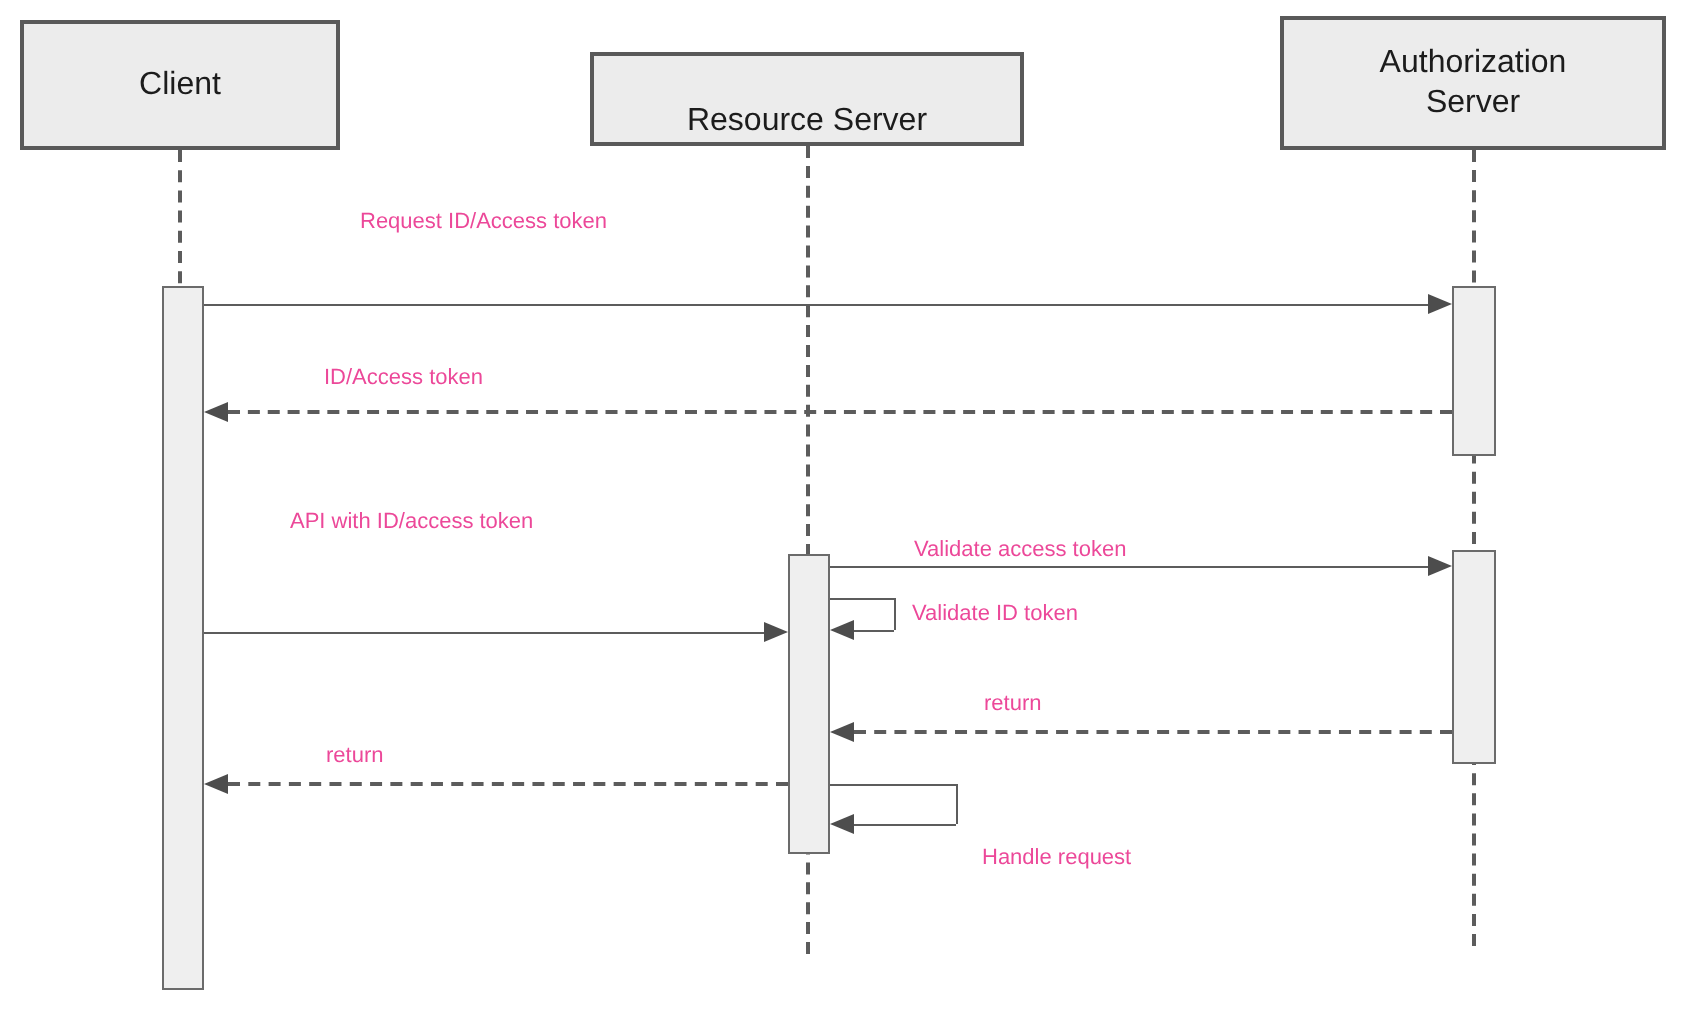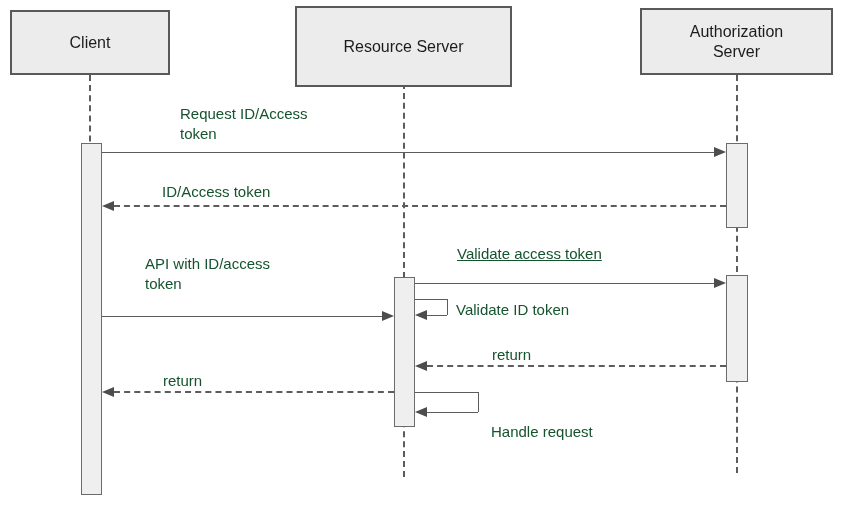--- a/index.html
+++ b/index.html
@@ -58,37 +58,37 @@
   }
   .head-left {
     position: absolute;
     width: 0; height: 0;
     border-top: 5px solid transparent;
     border-bottom: 5px solid transparent;
     border-right: 12px solid #4d4d4d;
   }
   .msg-label {
     position: absolute;
-    font-size: 15px;
-    color: #14532d;
+    font-size: 11px;
+    color: #ec4899;
     line-height: 1.35;
     white-space: pre-line;
   }
 </style>
 </head>
 <body>
 
 <div class="lifeline" style="left:89px; top:75px; height:420px;"></div>
 <div class="lifeline" style="left:403px; top:73px; height:404px;"></div>
 <div class="lifeline" style="left:736px; top:75px; height:398px;"></div>
 
 <div class="actor-box" style="left:10px; top:10px; width:160px; height:65px;">
   <span>Client</span>
 </div>
-<div class="actor-box" style="left:295px; top:6px; width:217px; height:81px;">
+<div class="actor-box" style="left:295px; top:26px; width:217px; height:47px;align-items:flex-end;">
   <span>Resource Server</span>
 </div>
 <div class="actor-box" style="left:640px; top:8px; width:193px; height:67px;justify-content:center;">
   <span style="display:inline-block; width:120px;">Authorization Server</span>
 </div>
 
 <div class="activation" style="left:81px; top:143px; width:21px; height:352px;"></div>
 <div class="activation" style="left:394px; top:277px; width:21px; height:150px;"></div>
 <div class="activation" style="left:726px; top:143px; width:22px; height:85px;"></div>
 <div class="activation" style="left:726px; top:275px; width:22px; height:107px;"></div>
@@ -98,21 +98,21 @@
 <div class="head-right" style="left:714px; top:147px;"></div>
 
 <div class="msg-label" style="left:127px; top:182px;margin-left:35px;">ID/Access token</div>
 <div class="msg-line-dashed" style="left:114px; top:205px; width:612px;"></div>
 <div class="head-left" style="left:102px; top:201px;"></div>
 
 <div class="msg-label" style="left:145px; top:254px; width:145px;">API with ID/access token</div>
 <div class="msg-line-solid" style="left:102px; top:316px; width:280px;"></div>
 <div class="head-right" style="left:382px; top:311px;"></div>
 
-<div class="msg-label" style="left:457px; top:244px;text-decoration:underline;">Validate access token</div>
+<div class="msg-label" style="left:457px; top:268px;">Validate access token</div>
 <div class="msg-line-solid" style="left:415px; top:283px; width:299px;"></div>
 <div class="head-right" style="left:714px; top:278px;"></div>
 
 <div class="msg-label" style="left:456px; top:300px;text-align:right;">Validate ID token</div>
 <div class="msg-line-solid" style="left:415px; top:299px; width:32px;"></div>
 <div class="vert-line" style="left:447px; top:299px; height:16px;"></div>
 <div class="msg-line-solid" style="left:427px; top:315px; width:20px;"></div>
 <div class="head-left" style="left:415px; top:310px;"></div>
 
 <div class="msg-label" style="left:492px; top:345px;">return</div>

